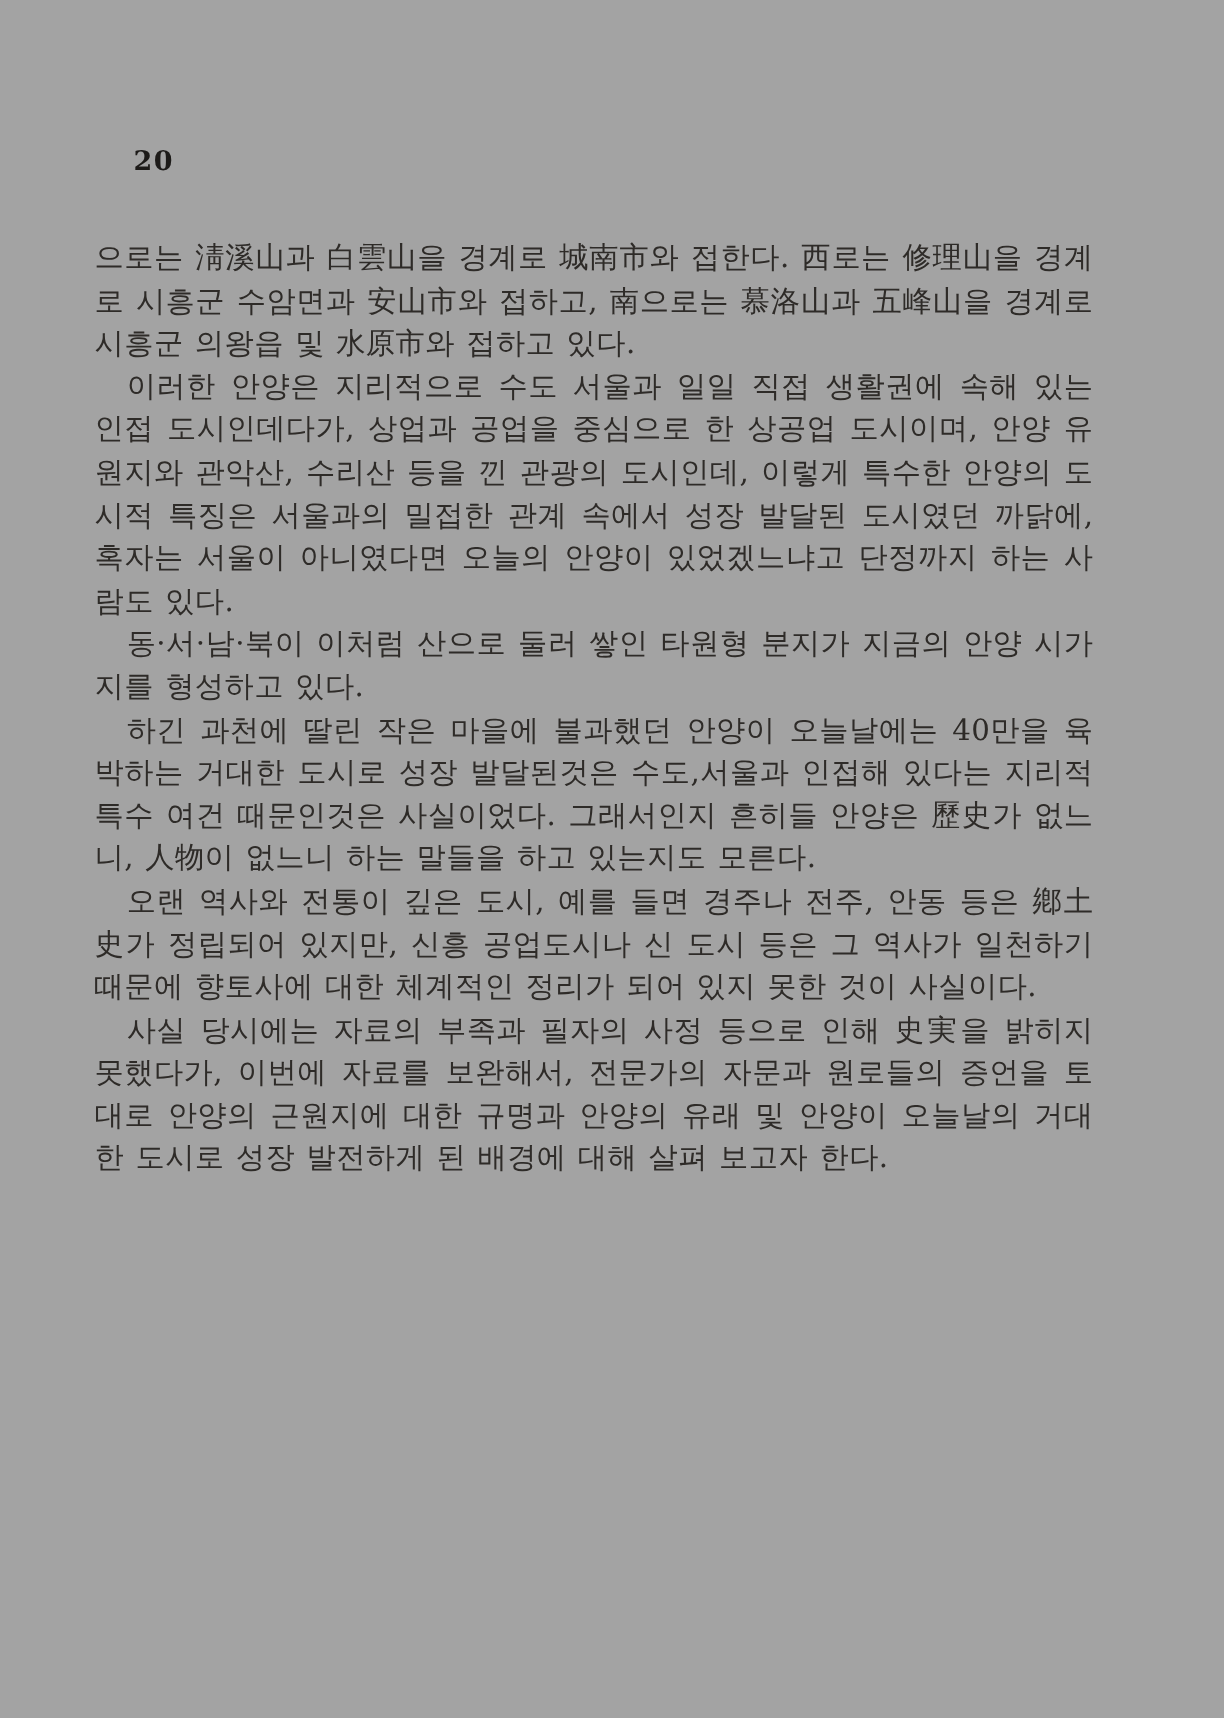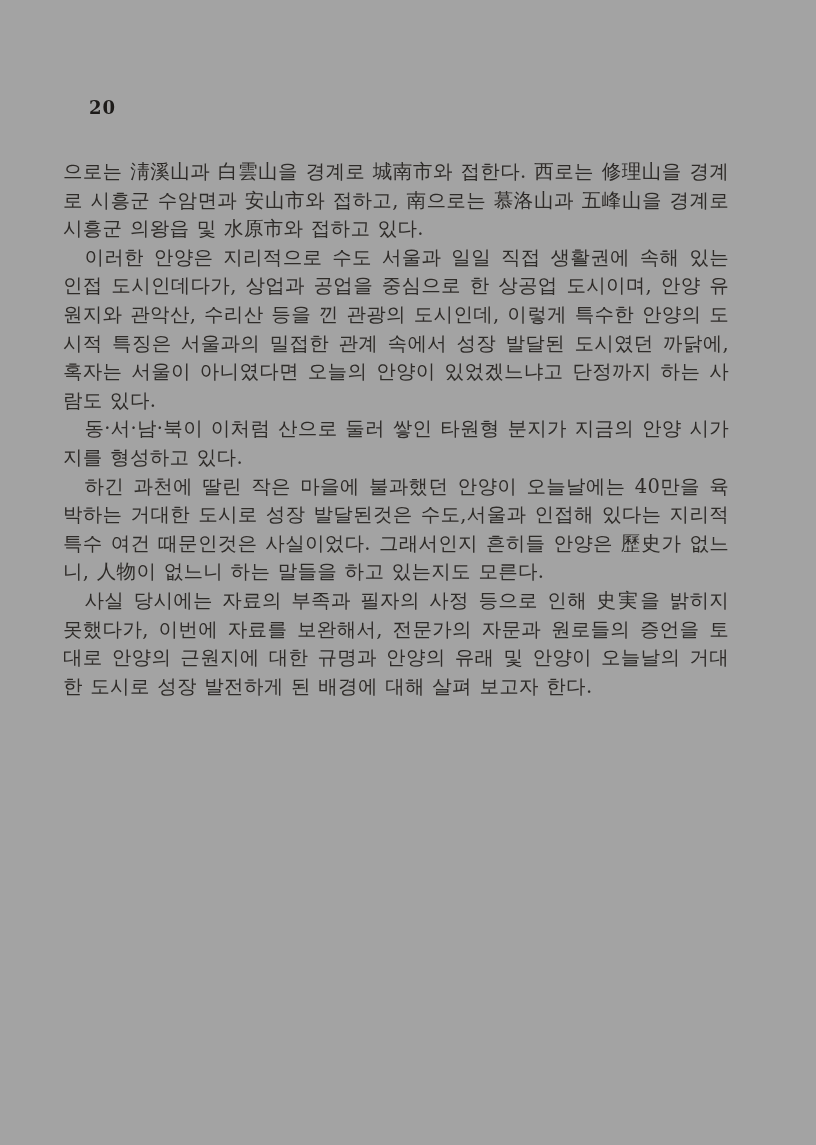--- a/index.html
+++ b/index.html
@@ -50,16 +50,17 @@
 
 <div class="page">
 
   <div class="page-number">20</div>
 
   <div class="text-block">
     <p class="para no-indent">으로는 淸溪山과 白雲山을 경계로 城南市와 접한다. 西로는 修理山을 경계로 시흥군 수암면과 安山市와 접하고, 南으로는 慕洛山과 五峰山을 경계로 시흥군 의왕읍 및 水原市와 접하고 있다.</p>
     <p class="para">이러한 안양은 지리적으로 수도 서울과 일일 직접 생활권에 속해 있는 인접 도시인데다가, 상업과 공업을 중심으로 한 상공업 도시이며, 안양 유원지와 관악산, 수리산 등을 낀 관광의 도시인데, 이렇게 특수한 안양의 도시적 특징은 서울과의 밀접한 관계 속에서 성장 발달된 도시였던 까닭에, 혹자는 서울이 아니였다면 오늘의 안양이 있었겠느냐고 단정까지 하는 사람도 있다.</p>
     <p class="para">동·서·남·북이 이처럼 산으로 둘러 쌓인 타원형 분지가 지금의 안양 시가지를 형성하고 있다.</p>
     <p class="para">하긴 과천에 딸린 작은 마을에 불과했던 안양이 오늘날에는 40만을 육박하는 거대한 도시로 성장 발달된것은 수도,서울과 인접해 있다는 지리적 특수 여건 때문인것은 사실이었다. 그래서인지 흔히들 안양은 歷史가 없느니, 人物이 없느니 하는 말들을 하고 있는지도 모른다.</p>
+    <p class="para">오랜 역사와 전통이 깊은 도시, 예를 들면 경주나 전주, 안동 등은 鄕土史가 정립되어 있지만, 신흥 공업도시나 신 도시 등은 그 역사가 일천하기 때문에 향토사에 대한 체계적인 정리가 되어 있지 못한 것이 사실이다.</p>
     <p class="para">사실 당시에는 자료의 부족과 필자의 사정 등으로 인해 史実을 밝히지 못했다가, 이번에 자료를 보완해서, 전문가의 자문과 원로들의 증언을 토대로 안양의 근원지에 대한 규명과 안양의 유래 및 안양이 오늘날의 거대한 도시로 성장 발전하게 된 배경에 대해 살펴 보고자 한다.</p>
   </div>
 
 </div>
 
 </body></html>

